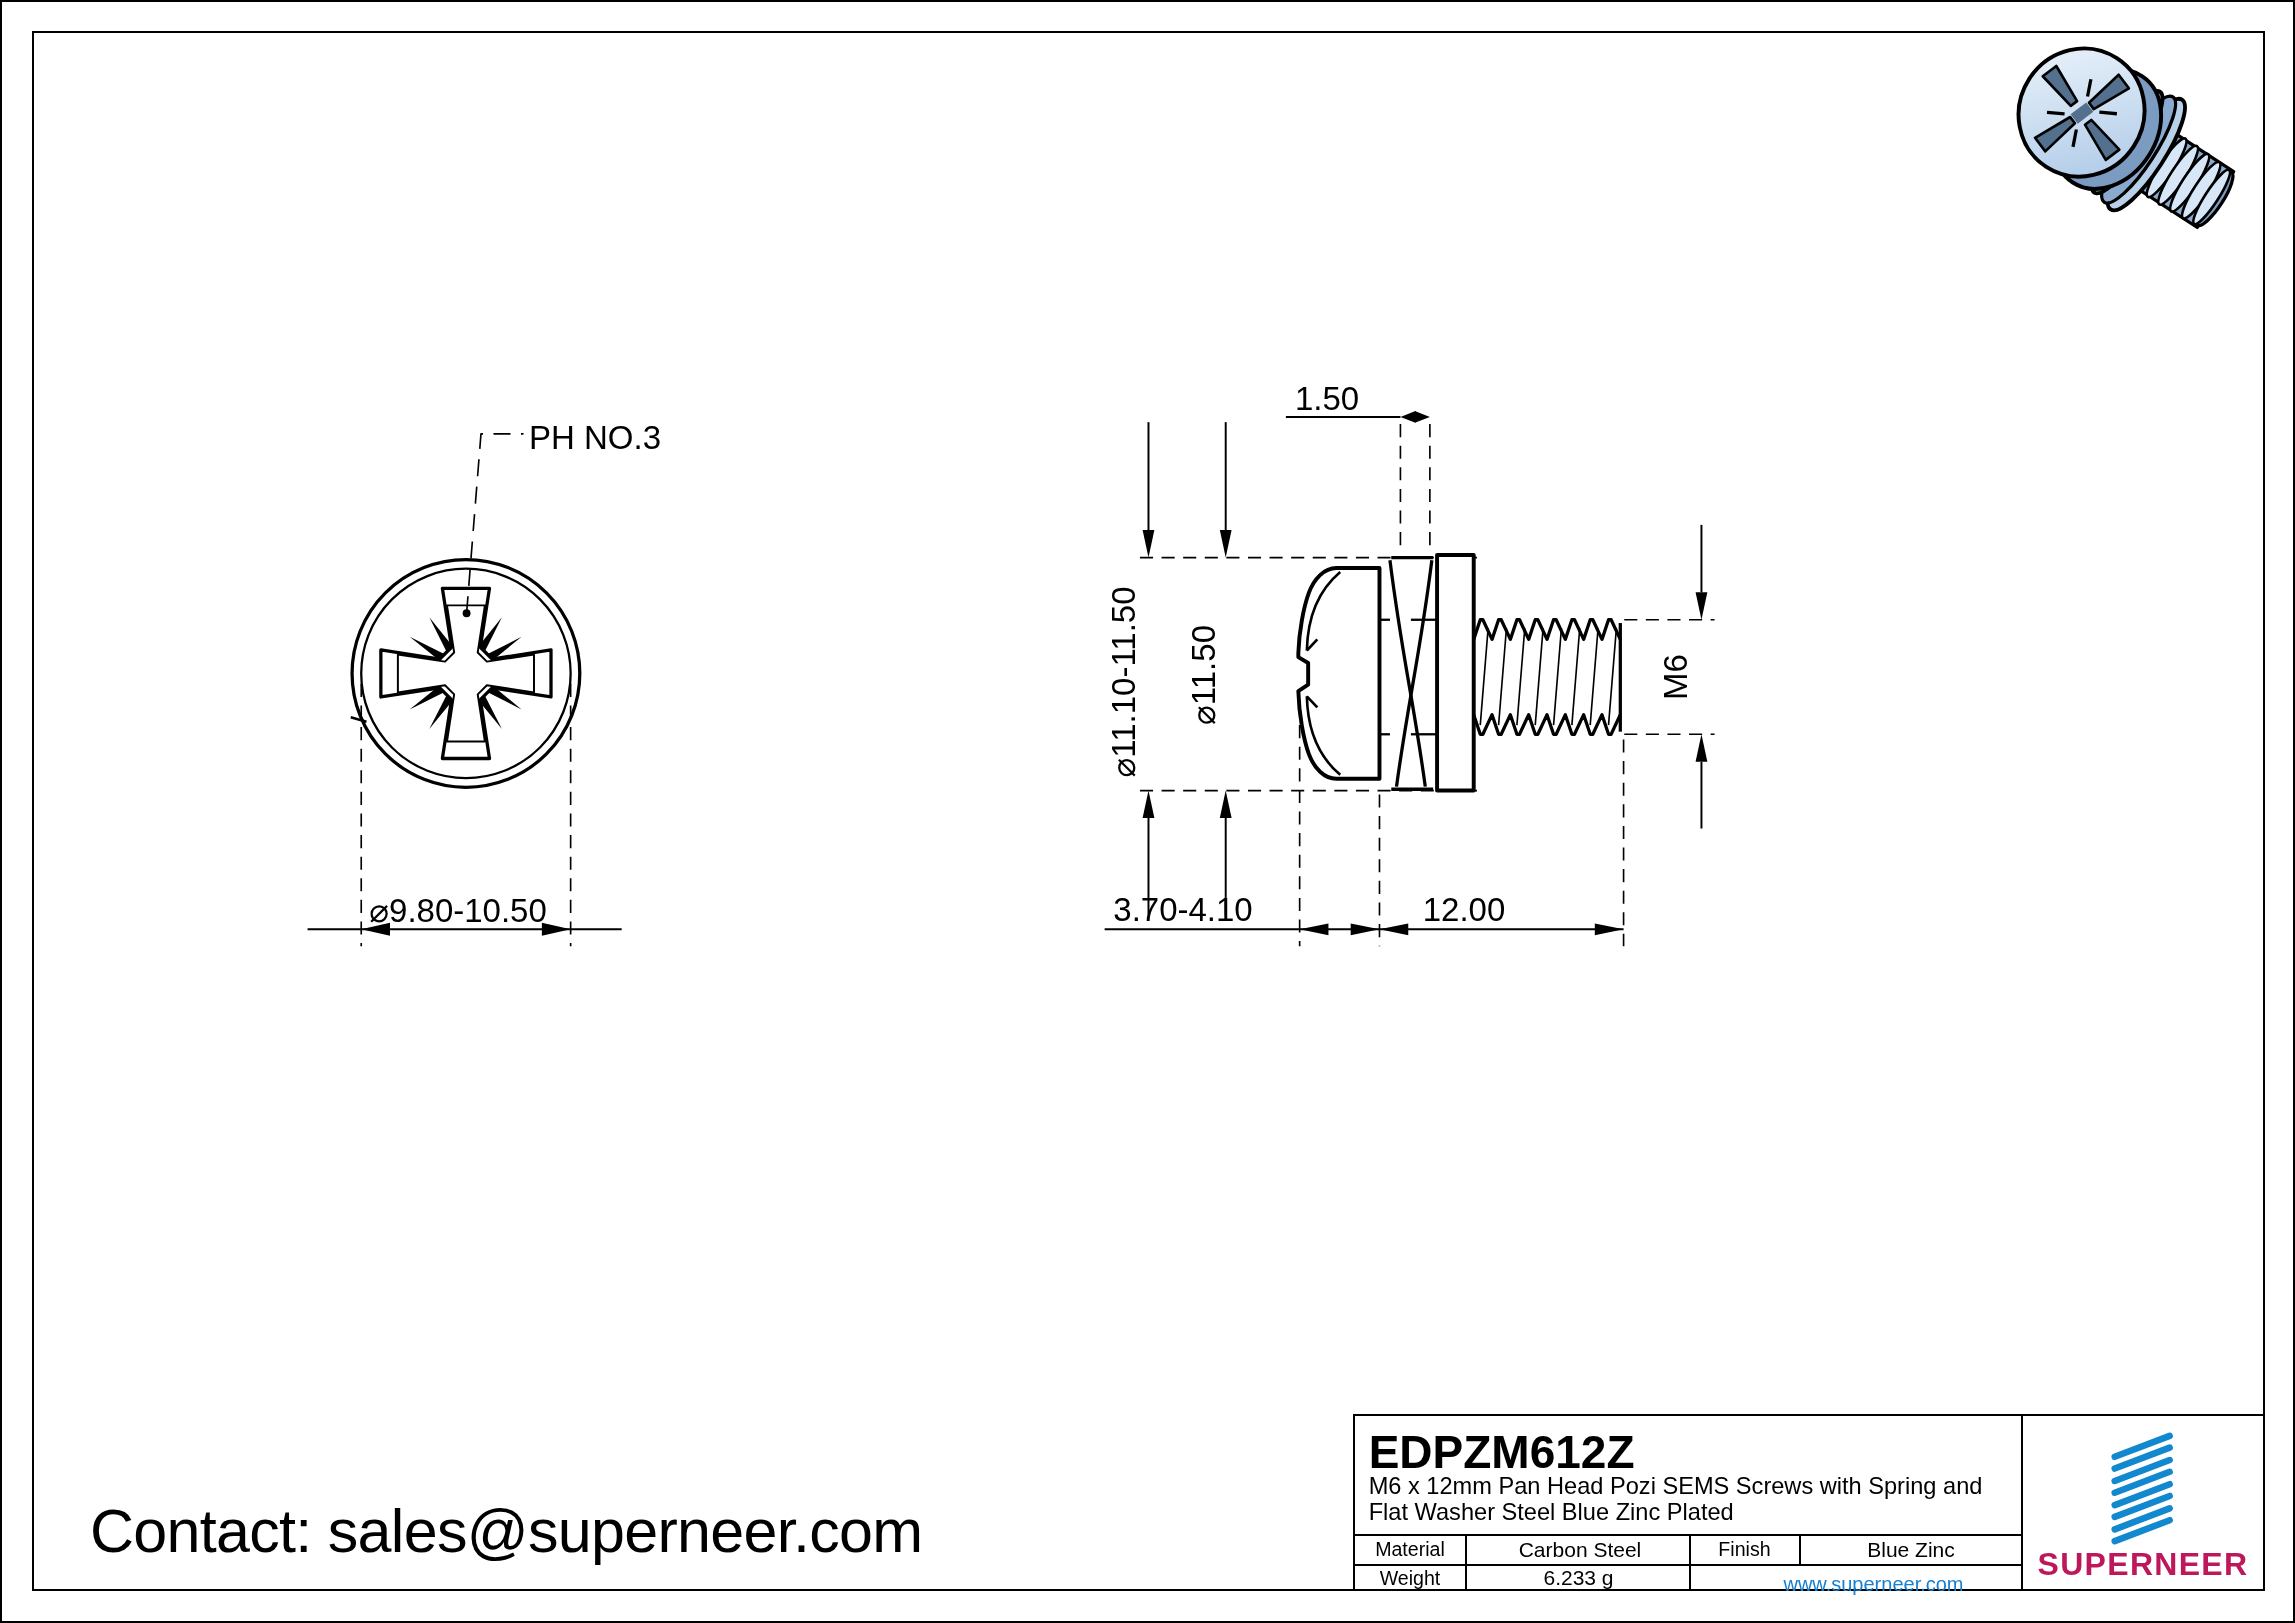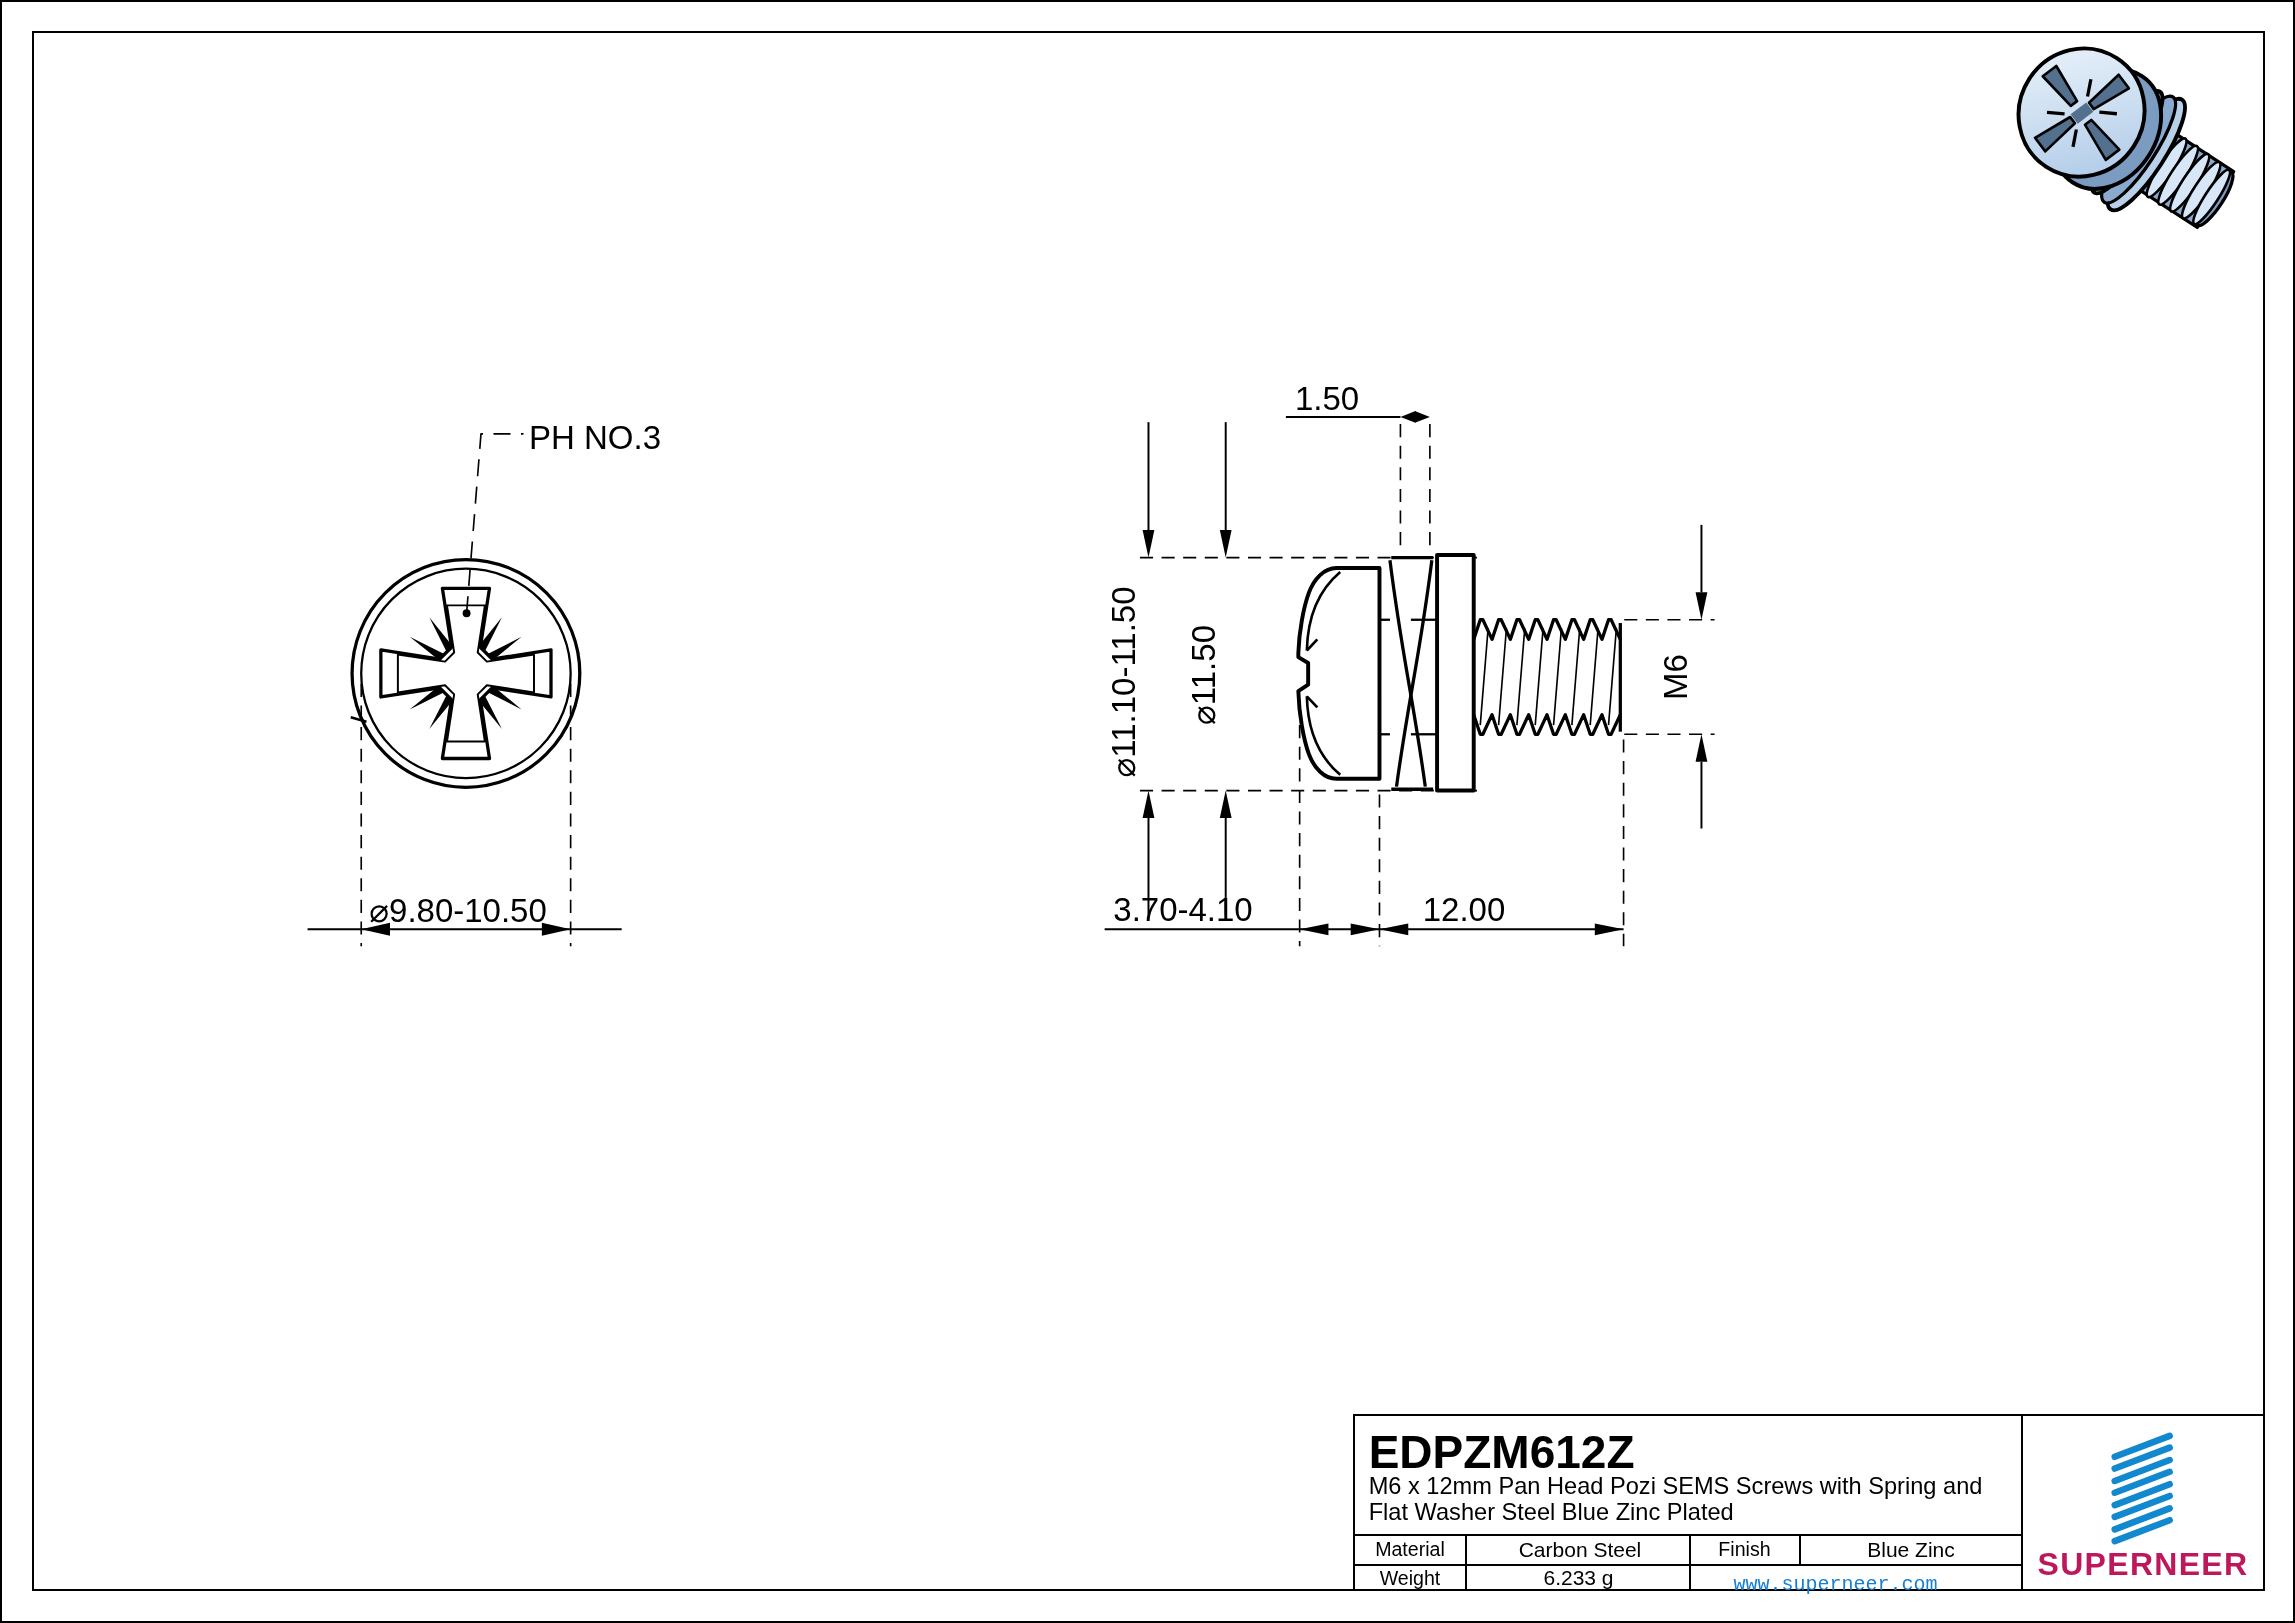--- a/index.html
+++ b/index.html
@@ -206,20 +206,21 @@
   <div class="txt dim rot90" style="left:1123px;top:682px;">⌀11.10-11.50</div>
 
   <div class="txt dim rot90" style="left:1203px;top:675px;">⌀11.50</div>
 
   <div class="txt dim rot90" style="left:1676px;top:677px;">M6</div>
 
   <div class="txt dim center-anchor" style="left:1183px;top:910px;">3.70-4.10</div>
 
   <div class="txt dim center-anchor" style="left:1464px;top:910px;">12.00</div>
 
+  <div class="txt contact">Contact: sales@superneer.com</div>
 
   <div class="tb">
 
     <div class="line" style="left:666px;top:0;width:2px;height:174px;"></div>
     <div class="line" style="left:0;top:118px;width:666px;height:2px;"></div>
     <div class="line" style="left:0;top:148px;width:666px;height:2px;"></div>
     <div class="line" style="left:110px;top:118px;width:2px;height:56px;"></div>
     <div class="line" style="left:334px;top:118px;width:2px;height:56px;"></div>
     <div class="line" style="left:444px;top:118px;width:2px;height:29.5px;"></div>
 
@@ -228,21 +229,21 @@
       <div>M6 x 12mm Pan Head Pozi SEMS Screws with Spring and</div>
       <div>Flat Washer Steel Blue Zinc Plated</div>
     </div>
 
     <div class="cell lbl" style="left:0;top:120px;width:110px;height:27.5px;">Material</div>
     <div class="cell val" style="left:112px;top:120px;width:226px;height:27.5px;">Carbon Steel</div>
     <div class="cell lbl" style="left:336px;top:120px;width:107px;height:27.5px;border-radius:7px;">Finish</div>
     <div class="cell val" style="left:446px;top:120px;width:220px;height:27.5px;">Blue Zinc</div>
     <div class="cell lbl" style="left:0;top:150px;width:110px;height:24px;">Weight</div>
     <div class="cell val" style="left:112px;top:150px;width:223px;height:24px;">6.233 g</div>
-    <div class="cell link" style="left:316px;top:150px;width:329px;height:36px;font-family:Liberation Mono, monospace;">www.superneer.com</div>
+    <div class="cell link" style="left:354px;top:150px;width:329px;height:36px;">www.superneer.com</div>
 
     <svg class="logo-svg" width="85" height="117" viewBox="0 0 130 178">
       <g stroke="#1288ce" stroke-width="10" stroke-linecap="round">
         <line x1="21" y1="42" x2="105" y2="10"></line>
         <line x1="21" y1="60" x2="105" y2="28"></line>
         <line x1="21" y1="79" x2="105" y2="47"></line>
         <line x1="21" y1="97" x2="105" y2="65"></line>
         <line x1="21" y1="116" x2="105" y2="84"></line>
         <line x1="21" y1="134" x2="105" y2="102"></line>
         <line x1="21" y1="153" x2="105" y2="121"></line>

